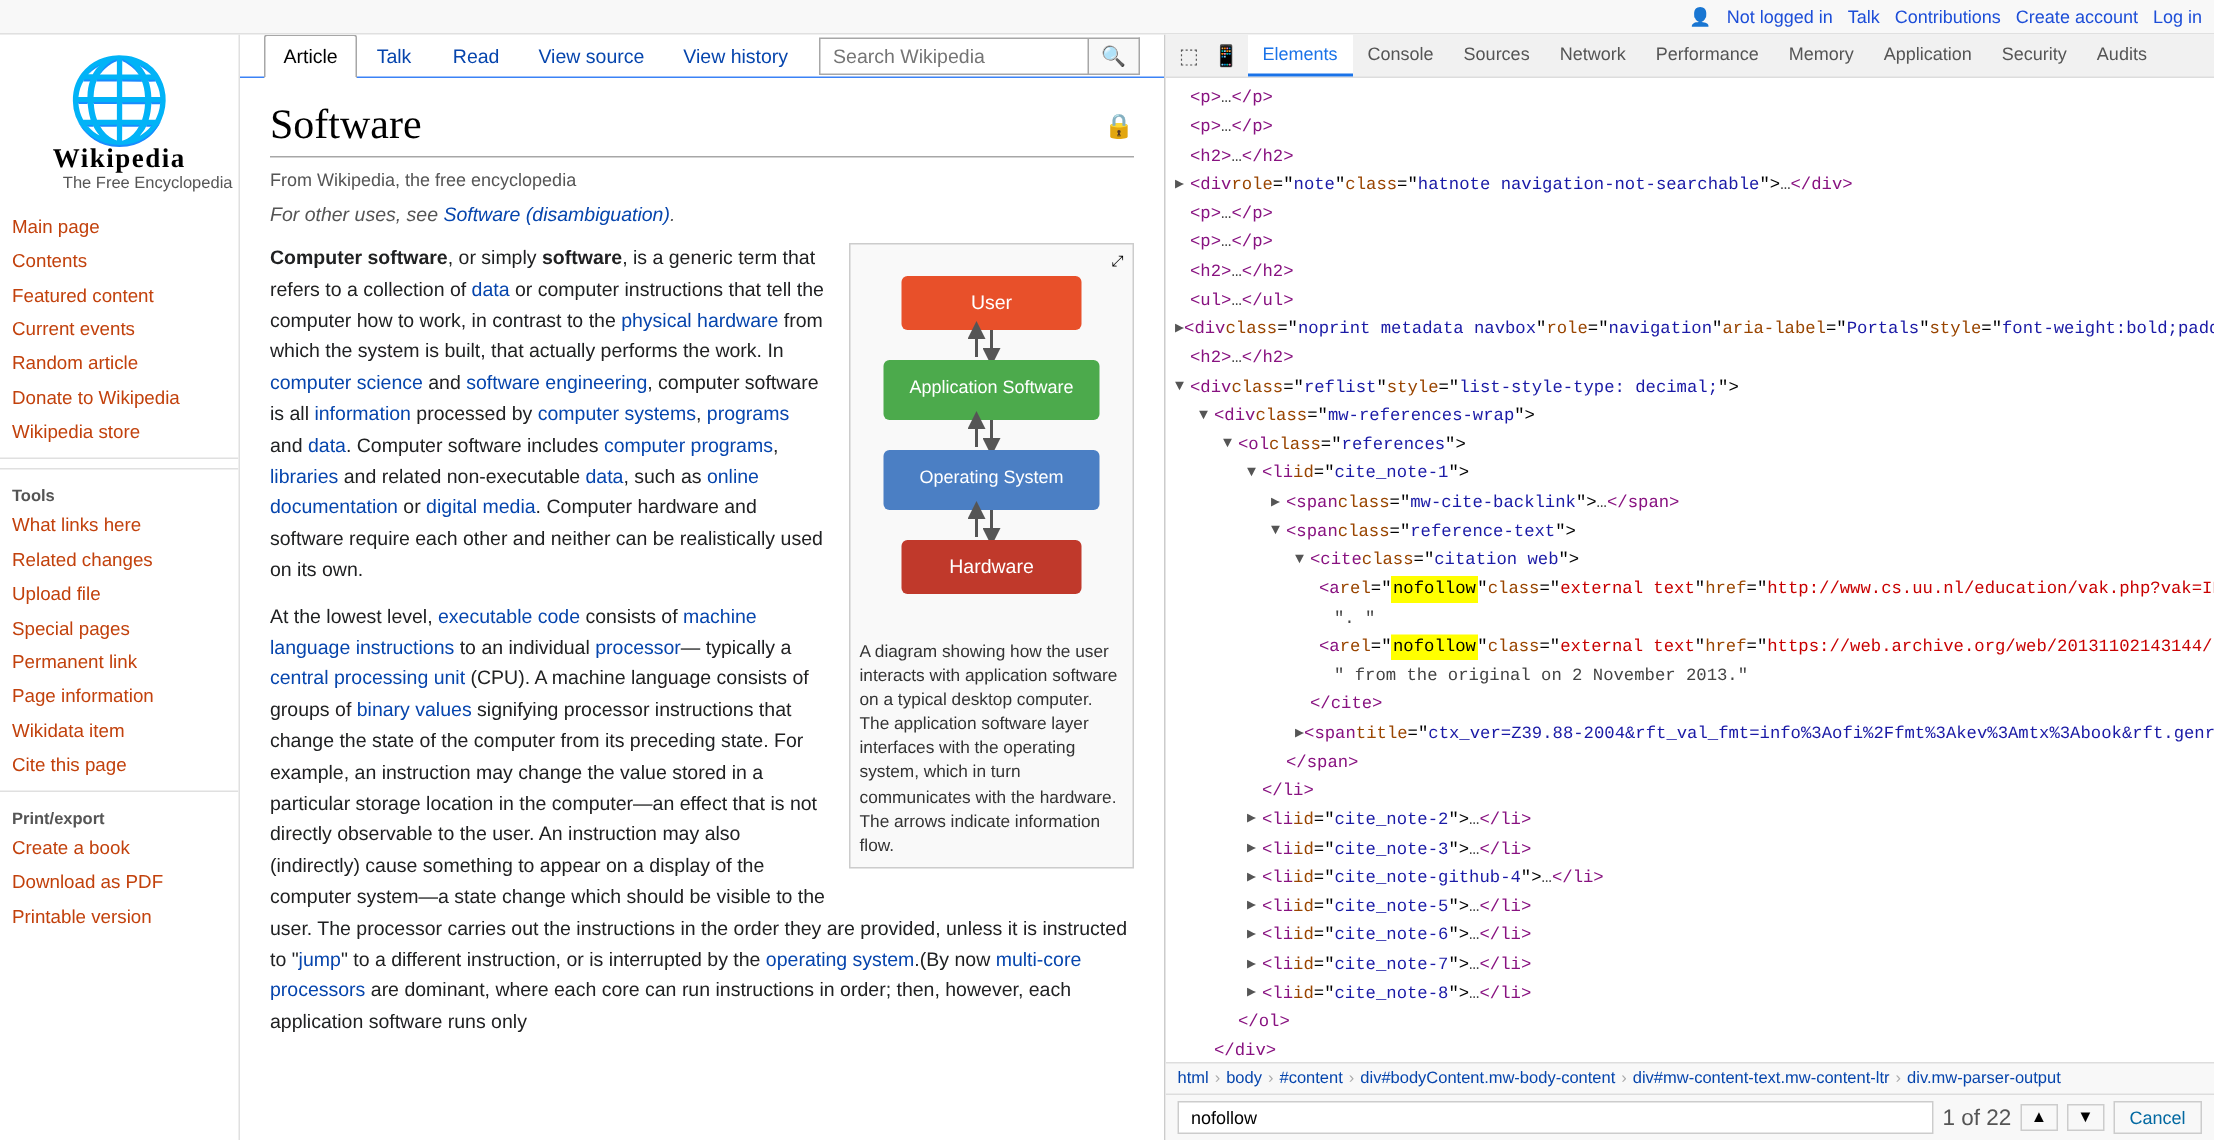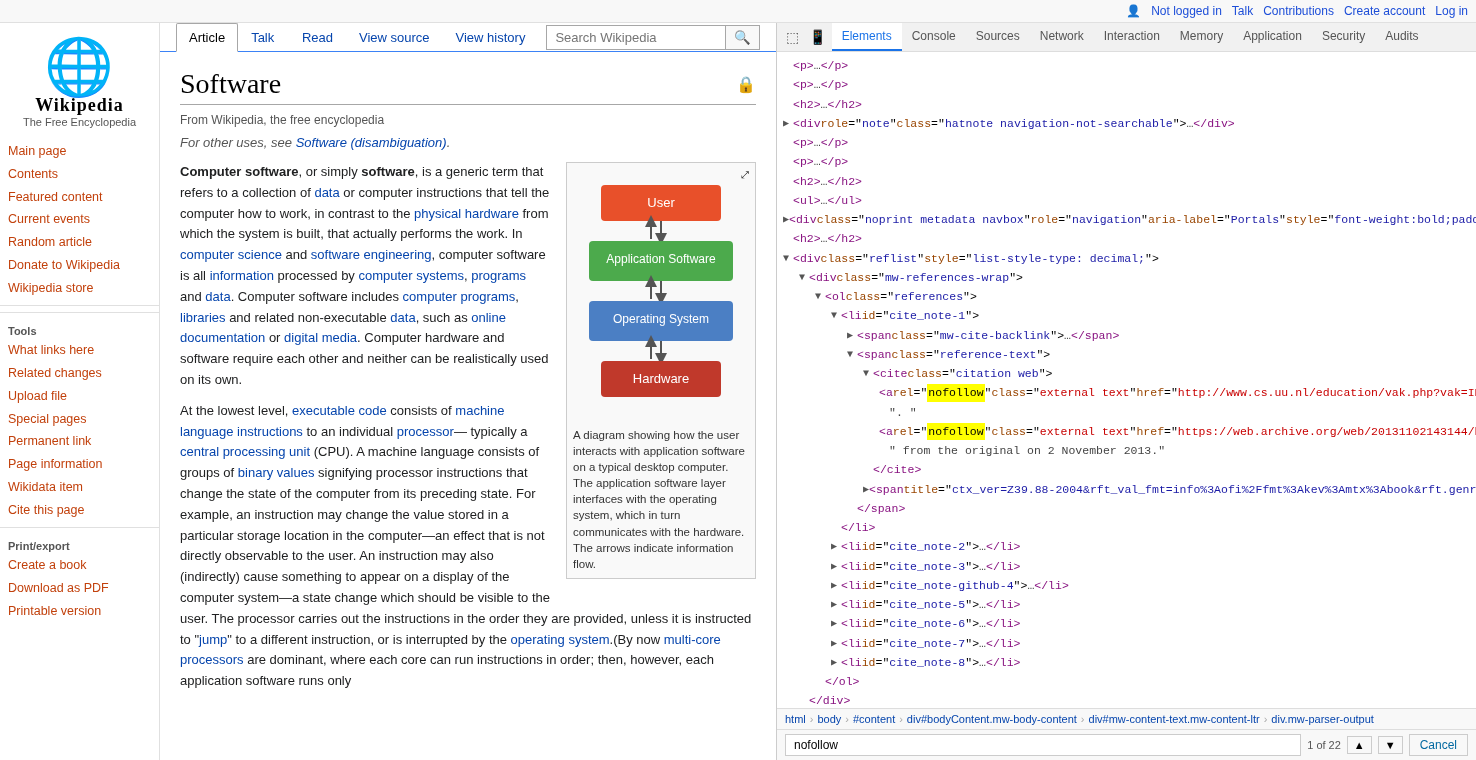--- a/index.html
+++ b/index.html
@@ -10,21 +10,21 @@
     #top-bar a { color: #1d4ed8; text-decoration: none; cursor: pointer; }
 
     
     #main-layout { display: flex; flex: 1; overflow: hidden; }
 
     
     #wiki-sidebar { width: 160px; min-width: 160px; padding: 8px 0; overflow-y: auto; border-right: 1px solid #e0e0e0; font-size: 12.5px; }
     #wiki-logo { text-align: center; padding: 8px 4px 4px; }
     #wiki-logo .globe { font-size: 56px; line-height: 1; }
     #wiki-logo .title { font-family: 'Linux Libertine', Georgia, serif; font-size: 18px; font-weight: bold; color: #000; letter-spacing: 1px; }
-    #wiki-logo .subtitle { font-size: 11px; color: #555; }
+    #wiki-logo .subtitle { font-size: 11px; color: #555; text-align: right; }
     .sidebar-section { margin-top: 8px; }
     .sidebar-section-title { font-size: 11px; color: #555; font-weight: bold; padding: 4px 8px 2px; }
     .sidebar-link { display: block; padding: 2px 8px; color: #c2410c; text-decoration: none; cursor: pointer; line-height: 1.5; }
     .sidebar-divider { border: none; border-top: 1px solid #e0e0e0; margin: 6px 0; }
 
     
     #wiki-content { flex: 1; overflow-y: auto; padding: 0; display: flex; flex-direction: column; min-width: 0; }
     #wiki-tabs { display: flex; align-items: flex-end; padding: 0 16px; border-bottom: 1px solid #3b82f6; gap: 0; background: #fff; }
     .wiki-tab { padding: 6px 12px; font-size: 13px; cursor: pointer; border: 1px solid transparent; color: #0645ad; text-decoration: none; margin-bottom: -1px; }
     .wiki-tab.active { background: #fff; border: 1px solid #a7a7a7; border-bottom-color: #fff; color: #000; border-radius: 2px 2px 0 0; }
@@ -68,21 +68,21 @@
     .highlight-yellow { background: #ffff00; color: #000 !important; padding: 0 1px; }
 
     
     #breadcrumb-bar { display: flex; align-items: center; padding: 4px 8px; font-size: 11px; color: #555; background: #f8f8f8; border-top: 1px solid #ddd; gap: 4px; flex-wrap: nowrap; overflow: hidden; }
     .breadcrumb-item { cursor: pointer; color: #0645ad; white-space: nowrap; }
     .breadcrumb-sep { color: #aaa; }
 
     
     #devtools-search { display: flex; align-items: center; padding: 4px 8px; border-top: 1px solid #ddd; background: #f8f8f8; gap: 6px; }
     #devtools-search input { flex: 1; border: 1px solid #ccc; padding: 3px 8px; font-size: 12px; outline: none; background: #fff; }
-    .search-match-info { font-size: 11px; color: #555; white-space: nowrap; }
+    .search-match-info { font-size: 15px; color: #555; white-space: nowrap; }
     .search-nav-btn { background: none; border: 1px solid #ccc; cursor: pointer; padding: 2px 6px; font-size: 11px; }
     .cancel-btn { background: none; border: 1px solid #ccc; cursor: pointer; padding: 3px 10px; font-size: 12px; color: #0369a1; }
   </style>
 </head>
 <body>
 
 <div id="top-bar">
   <span>👤</span>
   <a>Not logged in</a>
   <a>Talk</a>
@@ -202,21 +202,21 @@
 
   <div id="devtools">
 
     <div id="devtools-tabs">
       <button class="devtools-icon-btn" title="Inspect">⬚</button>
       <button class="devtools-icon-btn" title="Device">📱</button>
       <div class="devtools-tab active">Elements</div>
       <div class="devtools-tab">Console</div>
       <div class="devtools-tab">Sources</div>
       <div class="devtools-tab">Network</div>
-      <div class="devtools-tab">Interaction</div>
+      <div class="devtools-tab">Performance</div>
       <div class="devtools-tab">Memory</div>
       <div class="devtools-tab">Application</div>
       <div class="devtools-tab">Security</div>
       <div class="devtools-tab">Audits</div>
     </div>
 
     <div id="elements-panel">
 
       <div class="el-line">
         <span class="triangle empty"></span>

